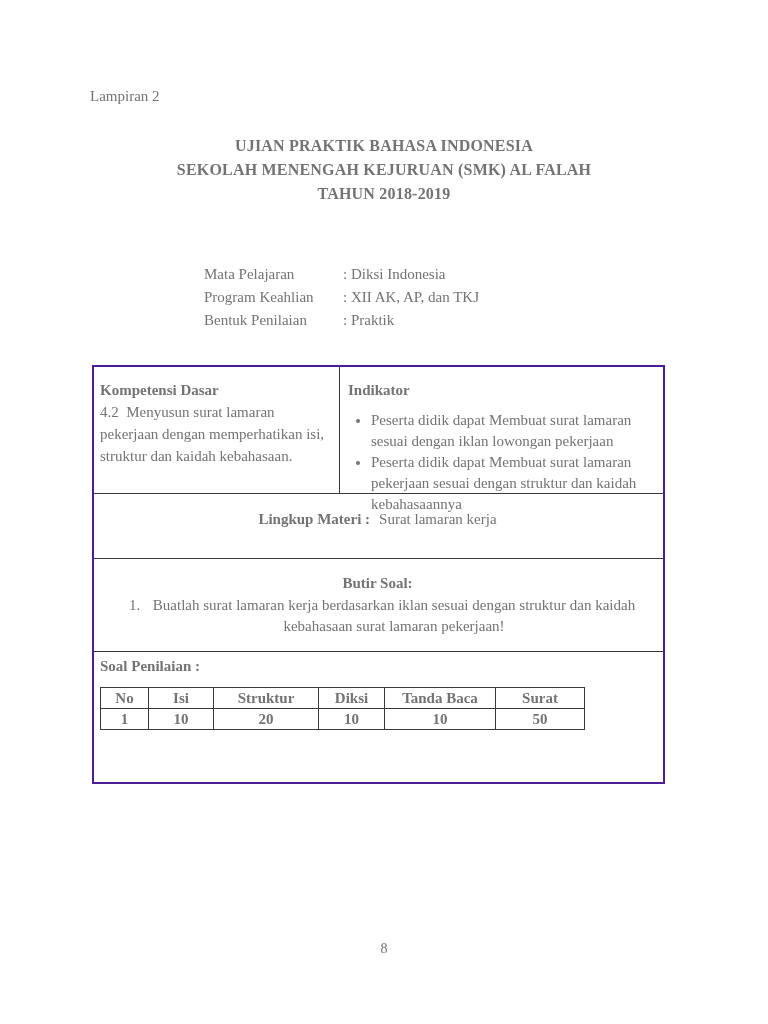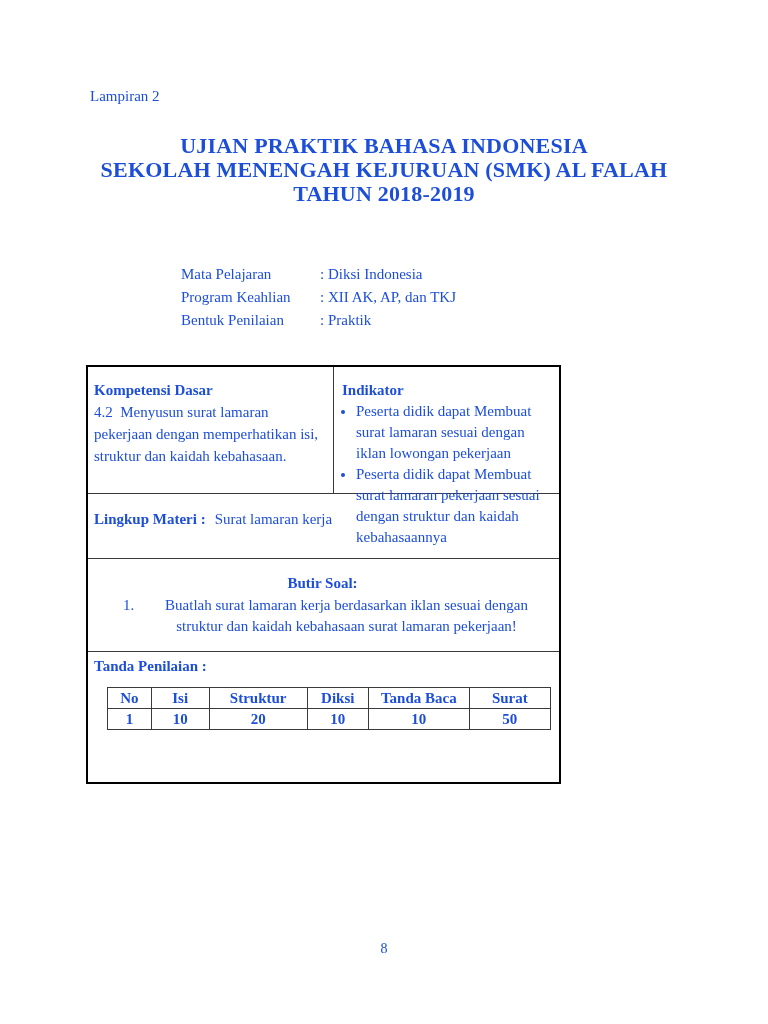--- a/index.html
+++ b/index.html
@@ -3,57 +3,57 @@
 <meta charset="utf-8">
 <style>
   html, body { margin: 0; padding: 0; background: #e9e9e9; }
   .page {
     position: relative;
     width: 768px;
     height: 1024px;
     margin: 0 auto;
     background: #ffffff;
     font-family: "Liberation Serif", "DejaVu Serif", serif;
-    color: #1d4ed8;
+    color: #737373;
     overflow: hidden;
   }
   .lampiran {
     position: absolute;
     left: 90px;
     top: 88px;
     font-size: 15px;
   }
   .title-block {
     position: absolute;
     left: 0;
     top: 134px;
     width: 768px;
     text-align: center;
     font-weight: bold;
-    font-size: 22px;
+    font-size: 16px;
     line-height: 24px;
     letter-spacing: 0.2px;
   }
   .info-block {
     position: absolute;
     left: 181px;
     top: 263px;
     font-size: 15px;
     line-height: 23px;
   }
-  .info-row .info-label { display: inline-block; width: 139px; }
+  .info-row .info-label { display: inline-block; width: 139px; margin-left: 23px; }
   .info-row .info-value { display: inline; }
 
   .outer-table {
     position: absolute;
-    left: 86px;
+    left: 92px;
     top: 365px;
-    width: 475px;
+    width: 573px;
     box-sizing: border-box;
-    border: 2px solid #000000;
+    border: 2px solid #4c1d95;
     font-size: 15px;
   }
   .ot-row { box-sizing: border-box; }
   .row-kd-ind {
     display: flex;
     height: 127px;
     border-bottom: 1.5px solid #3a3a3a;
   }
   .cell-kd {
     box-sizing: border-box;
@@ -65,30 +65,31 @@
     box-sizing: border-box;
     flex: 1;
     padding: 13px 8px 0 8px;
   }
   .cell-heading { font-weight: bold; line-height: 21px; }
   .kd-body {
     line-height: 22px;
     white-space: pre-wrap;
   }
   .ind-list {
-    margin: 0;
+    margin: 9px;
     padding-left: 14px;
     line-height: 21px;
   }
   .ind-list li { padding-left: 0px; }
 
   .row-lingkup {
     height: 65px;
     border-bottom: 1.5px solid #3a3a3a;
     padding: 17px 8px 1px 6px;
+    text-align: center;
   }
   .lingkup-label { font-weight: bold; }
   .lingkup-value { margin-left: 9px; }
 
   .row-butir {
     height: 93px;
     border-bottom: 1.5px solid #3a3a3a;
     padding: 14px 8px 0 6px;
     text-align: center;
   }
@@ -104,21 +105,21 @@
   .butir-text { width: 492px; }
 
   .row-aspek {
     height: 130px;
     padding: 4px 8px 0 6px;
   }
   .aspek-heading { font-weight: bold; line-height: 21px; }
   .score-table {
     border-collapse: collapse;
     margin-top: 10px;
-    margin-left: 13px;
+    margin-left: 0px;
     table-layout: fixed;
   }
   .score-table td, .score-table th {
     border: 1.5px solid #3a3a3a;
     text-align: center;
     vertical-align: middle;
     font-weight: bold;
     font-size: 15px;
     padding: 0;
     height: 20px;
@@ -187,21 +188,21 @@
 
     <div class="ot-row row-butir">
       <div><span class="butir-heading">Butir Soal</span><span class="butir-colon">:</span></div>
       <div class="butir-item">
         <span class="butir-num">1.</span>
         <span class="butir-text">Buatlah surat lamaran kerja berdasarkan iklan sesuai dengan struktur dan kaidah kebahasaan surat lamaran pekerjaan!</span>
       </div>
     </div>
 
     <div class="ot-row row-aspek">
-      <div class="aspek-heading">Tanda Penilaian :</div>
+      <div class="aspek-heading">Soal Penilaian :</div>
       <table class="score-table">
         <tbody>
             <tr>
           <th class="col-no">No</th>
           <th class="col-isi">Isi</th>
           <th class="col-struktur">Struktur</th>
           <th class="col-diksi">Diksi</th>
           <th class="col-tandabaca">Tanda Baca</th>
           <th class="col-jumlah">Surat</th>
         </tr>

